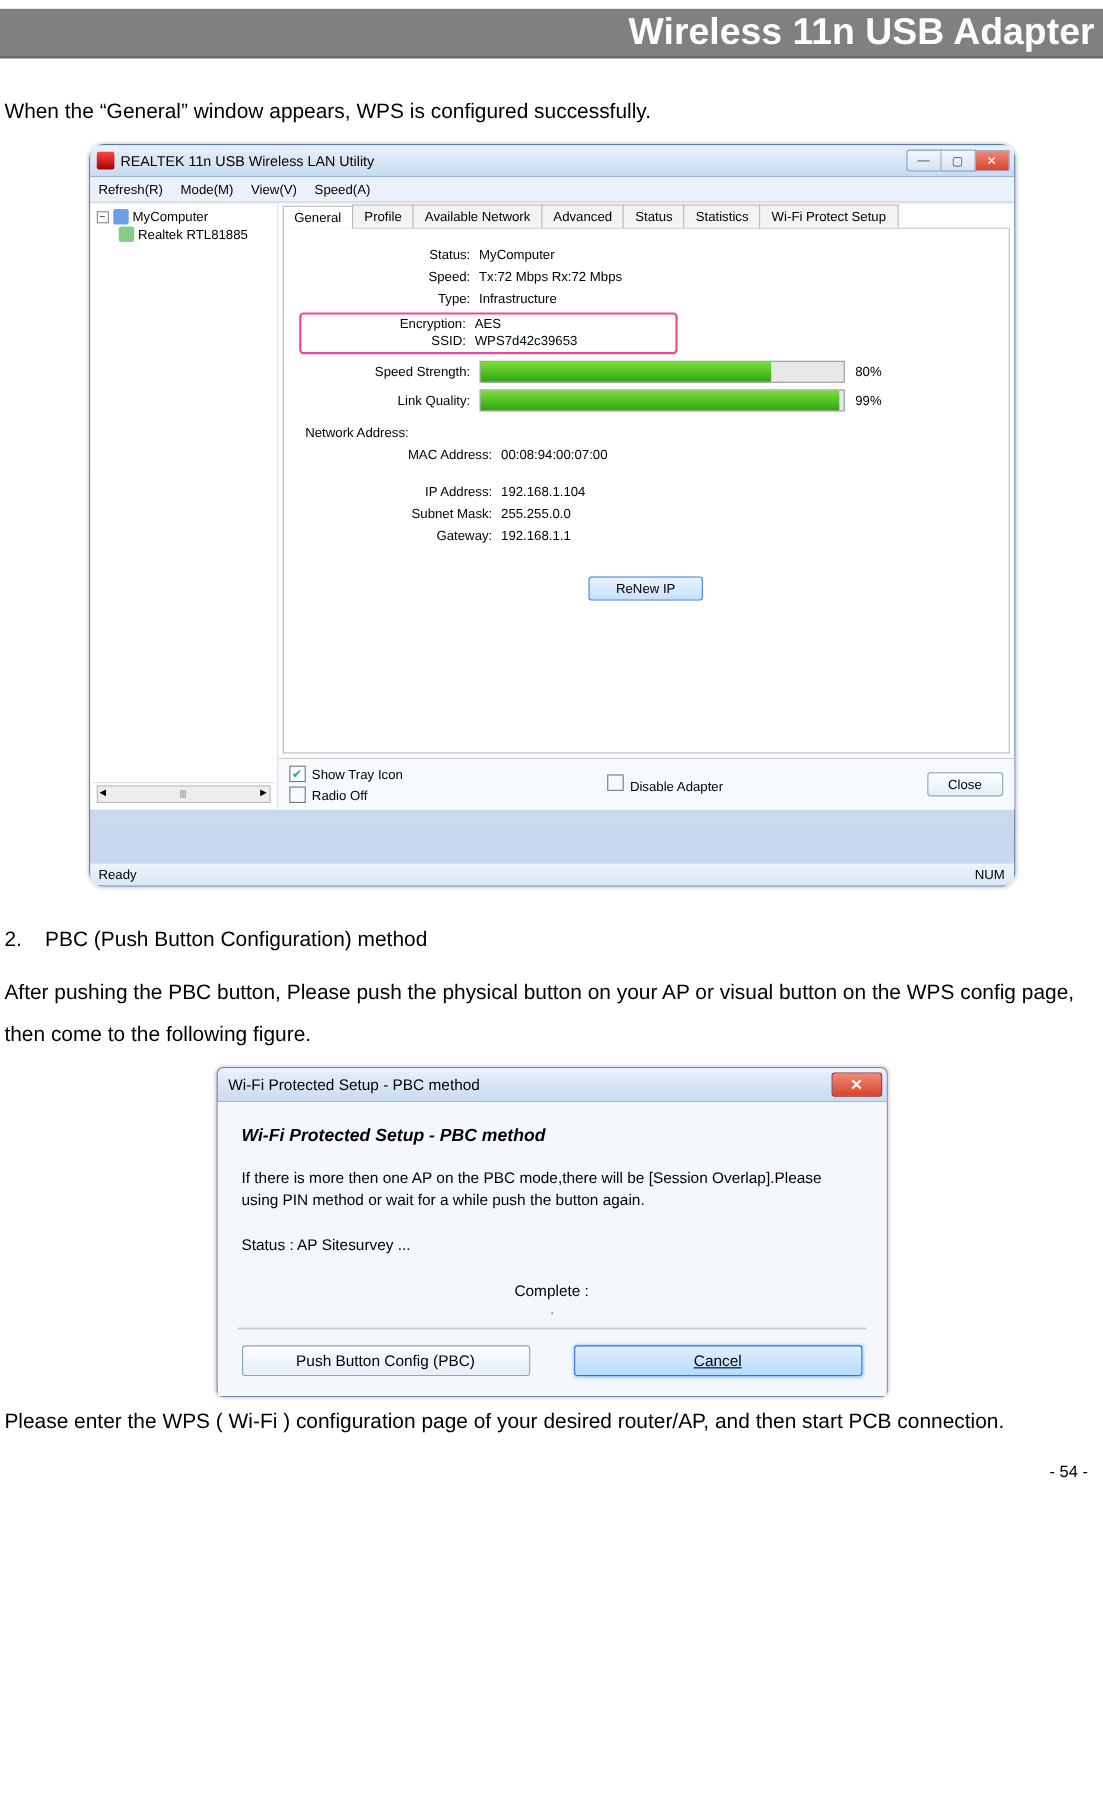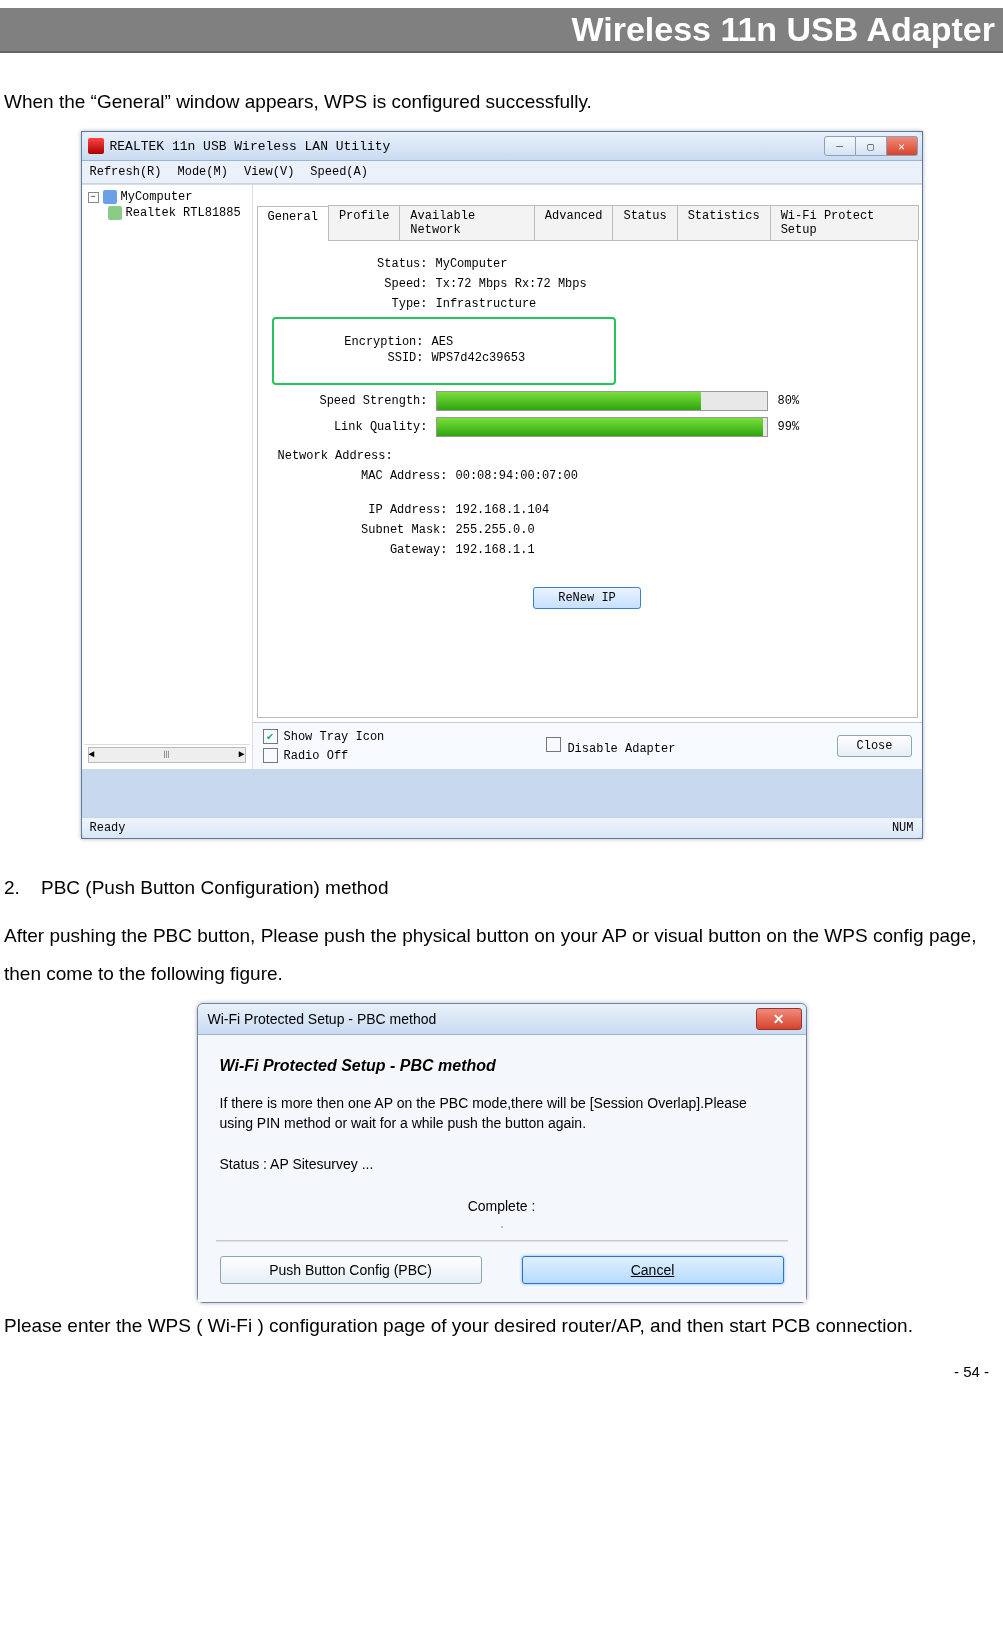--- a/index.html
+++ b/index.html
@@ -34,24 +34,24 @@
   }
   .screenshot-wrap {
     display: flex;
     justify-content: center;
     width: 100%;
   }
   
   .win7 {
     width: 840px;
     border: 1px solid #5a7aa3;
-    border-radius: 0;
+    border-radius: 14px;
     background: linear-gradient(#d6e4f5,#c7d8ee);
     box-shadow: 0 0 4px rgba(0,0,0,.3);
-    font-family: Liberation Mono, monospace;
+    font-family: Liberation Sans, sans-serif;
     font-size: 12px;
     color: #000;
   }
   .titlebar {
     display: flex;
     align-items: center;
     height: 28px;
     padding: 0 4px 0 6px;
     background: linear-gradient(#e9f1fb,#c9dbf1);
     border-bottom: 1px solid #9bb4d4;
@@ -88,27 +88,27 @@
   .tree-item.child{padding-left:24px;}
   .tree .sq{width:9px;height:9px;border:1px solid #888;display:flex;align-items:center;justify-content:center;font-size:9px;line-height:9px;}
   .tree .ico{width:14px;height:14px;background:#6aa0e8;border-radius:2px;}
   .tree .ico.net{background:#8c8;}
   .tree-scroll{margin-top:auto;padding:2px 4px;border-top:1px solid #ddd;}
   .tree-scroll .track{height:14px;border:1px solid #bbb;background:#eee;display:flex;align-items:center;}
   .tree-scroll .arrows{display:flex;justify-content:space-between;font-size:10px;width:100%;}
   .main {
     flex:1;padding:0;display:flex;flex-direction:column;
   }
-  .tabs{display:flex;border-bottom:1px solid #bbb;margin:20px 4px 0 4px;}
+  .tabs{display:flex;border-bottom:1px solid #bbb;margin:1px 4px 0 4px;}
   .tab{padding:3px 10px;border:1px solid #bbb;border-bottom:none;background:#f3f3f3;margin-right:-1px;font-size:12px;}
   .tab.active{background:#fff;position:relative;top:1px;}
   .tabbody{border:1px solid #bbb;border-top:none;margin:0 4px 4px 4px;padding:16px 20px 20px 20px;background:#fff;min-height:440px;}
   .kv{display:flex;align-items:center;margin-bottom:6px;}
   .kv .k{width:150px;text-align:right;margin-right:8px;}
-  .hlbox{border:2px solid #22c55e;border-radius:4px;padding:16px 0;margin:2px 0 6px -6px;width:340px;}
+  .hlbox{border:2px solid #ec4899;border-radius:4px;padding:1px 0;margin:2px 0 6px -6px;width:340px;}
   .hlbox .kv{margin-bottom:2px;}
   .bar-row{display:flex;align-items:center;margin:6px 0;}
   .bar-row .k{width:150px;text-align:right;margin-right:8px;}
   .bar{flex:0 0 330px;height:18px;border:1px solid #999;background:#e8e8e8;position:relative;margin-right:10px;}
   .bar .fill{position:absolute;left:0;top:0;bottom:0;background:linear-gradient(#7adf3c,#2fa50f);}
   .secthdr{margin:12px 0 6px 0;}
   .addr-block .kv .k{width:170px;}
   .renew-wrap{text-align:center;margin-top:30px;}
   .renew-btn{display:inline-block;padding:3px 24px;border:1px solid #3b7fd1;border-radius:3px;
     background:linear-gradient(#e9f3ff,#c7e0ff);font-size:12px;}

